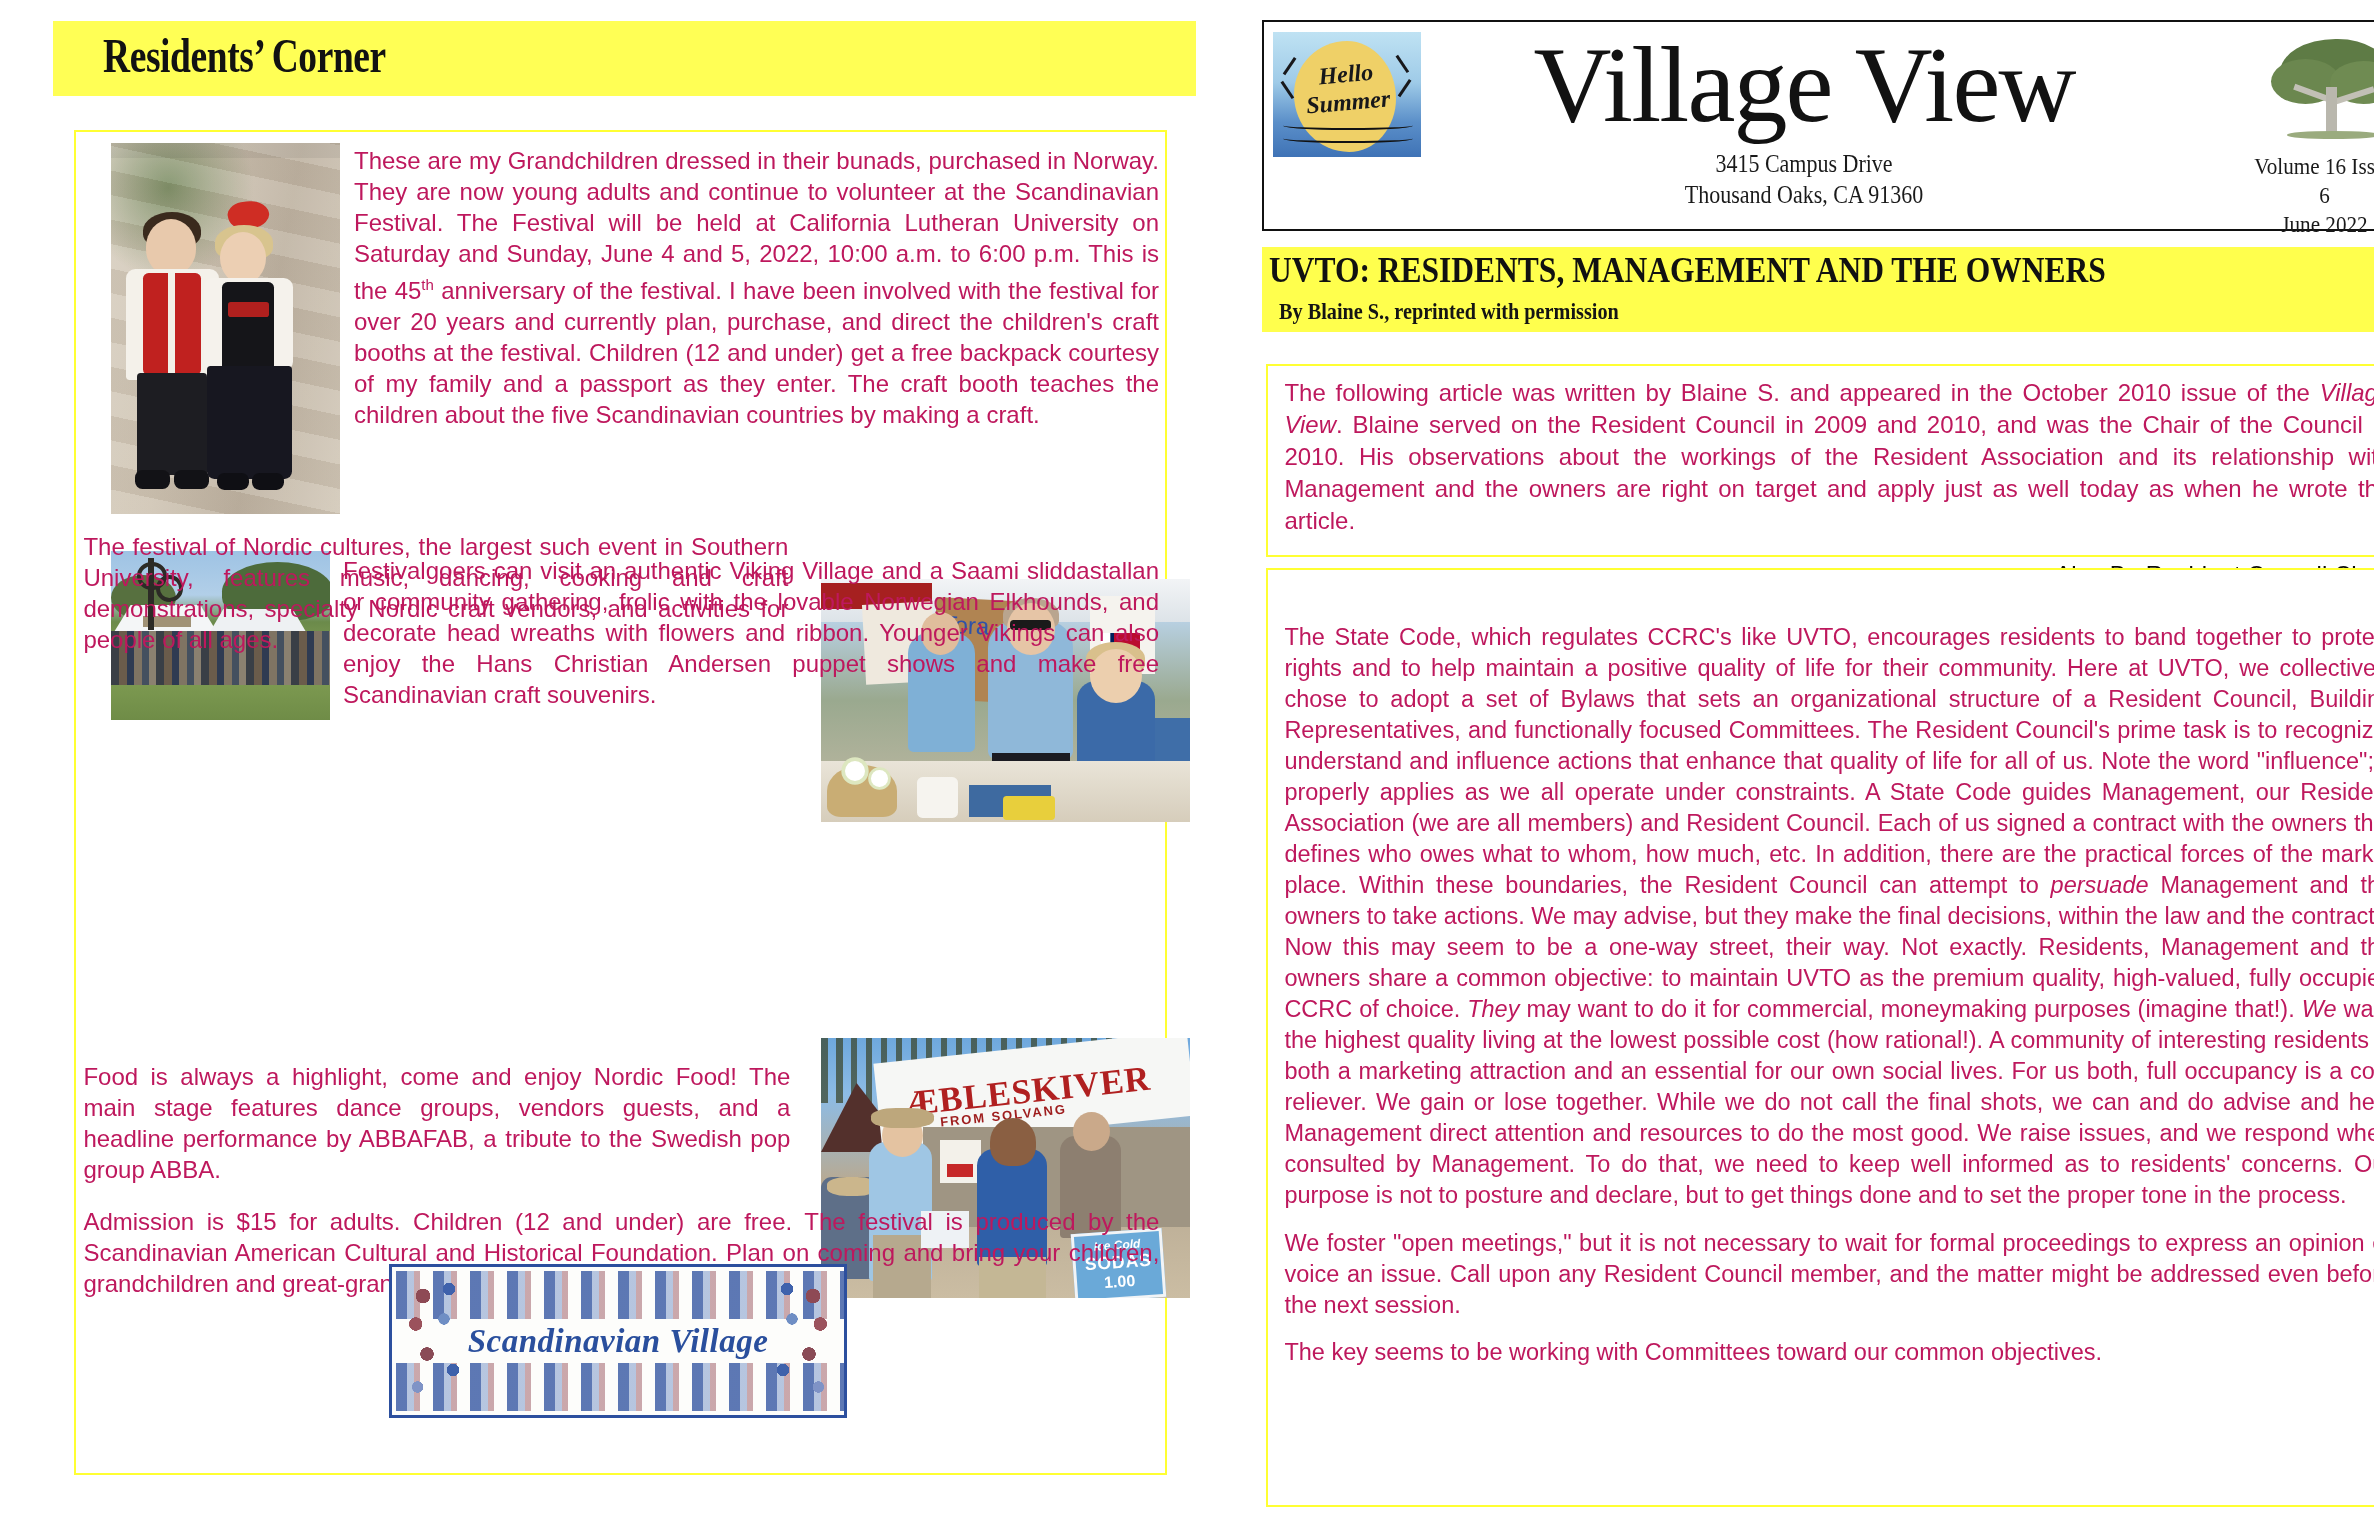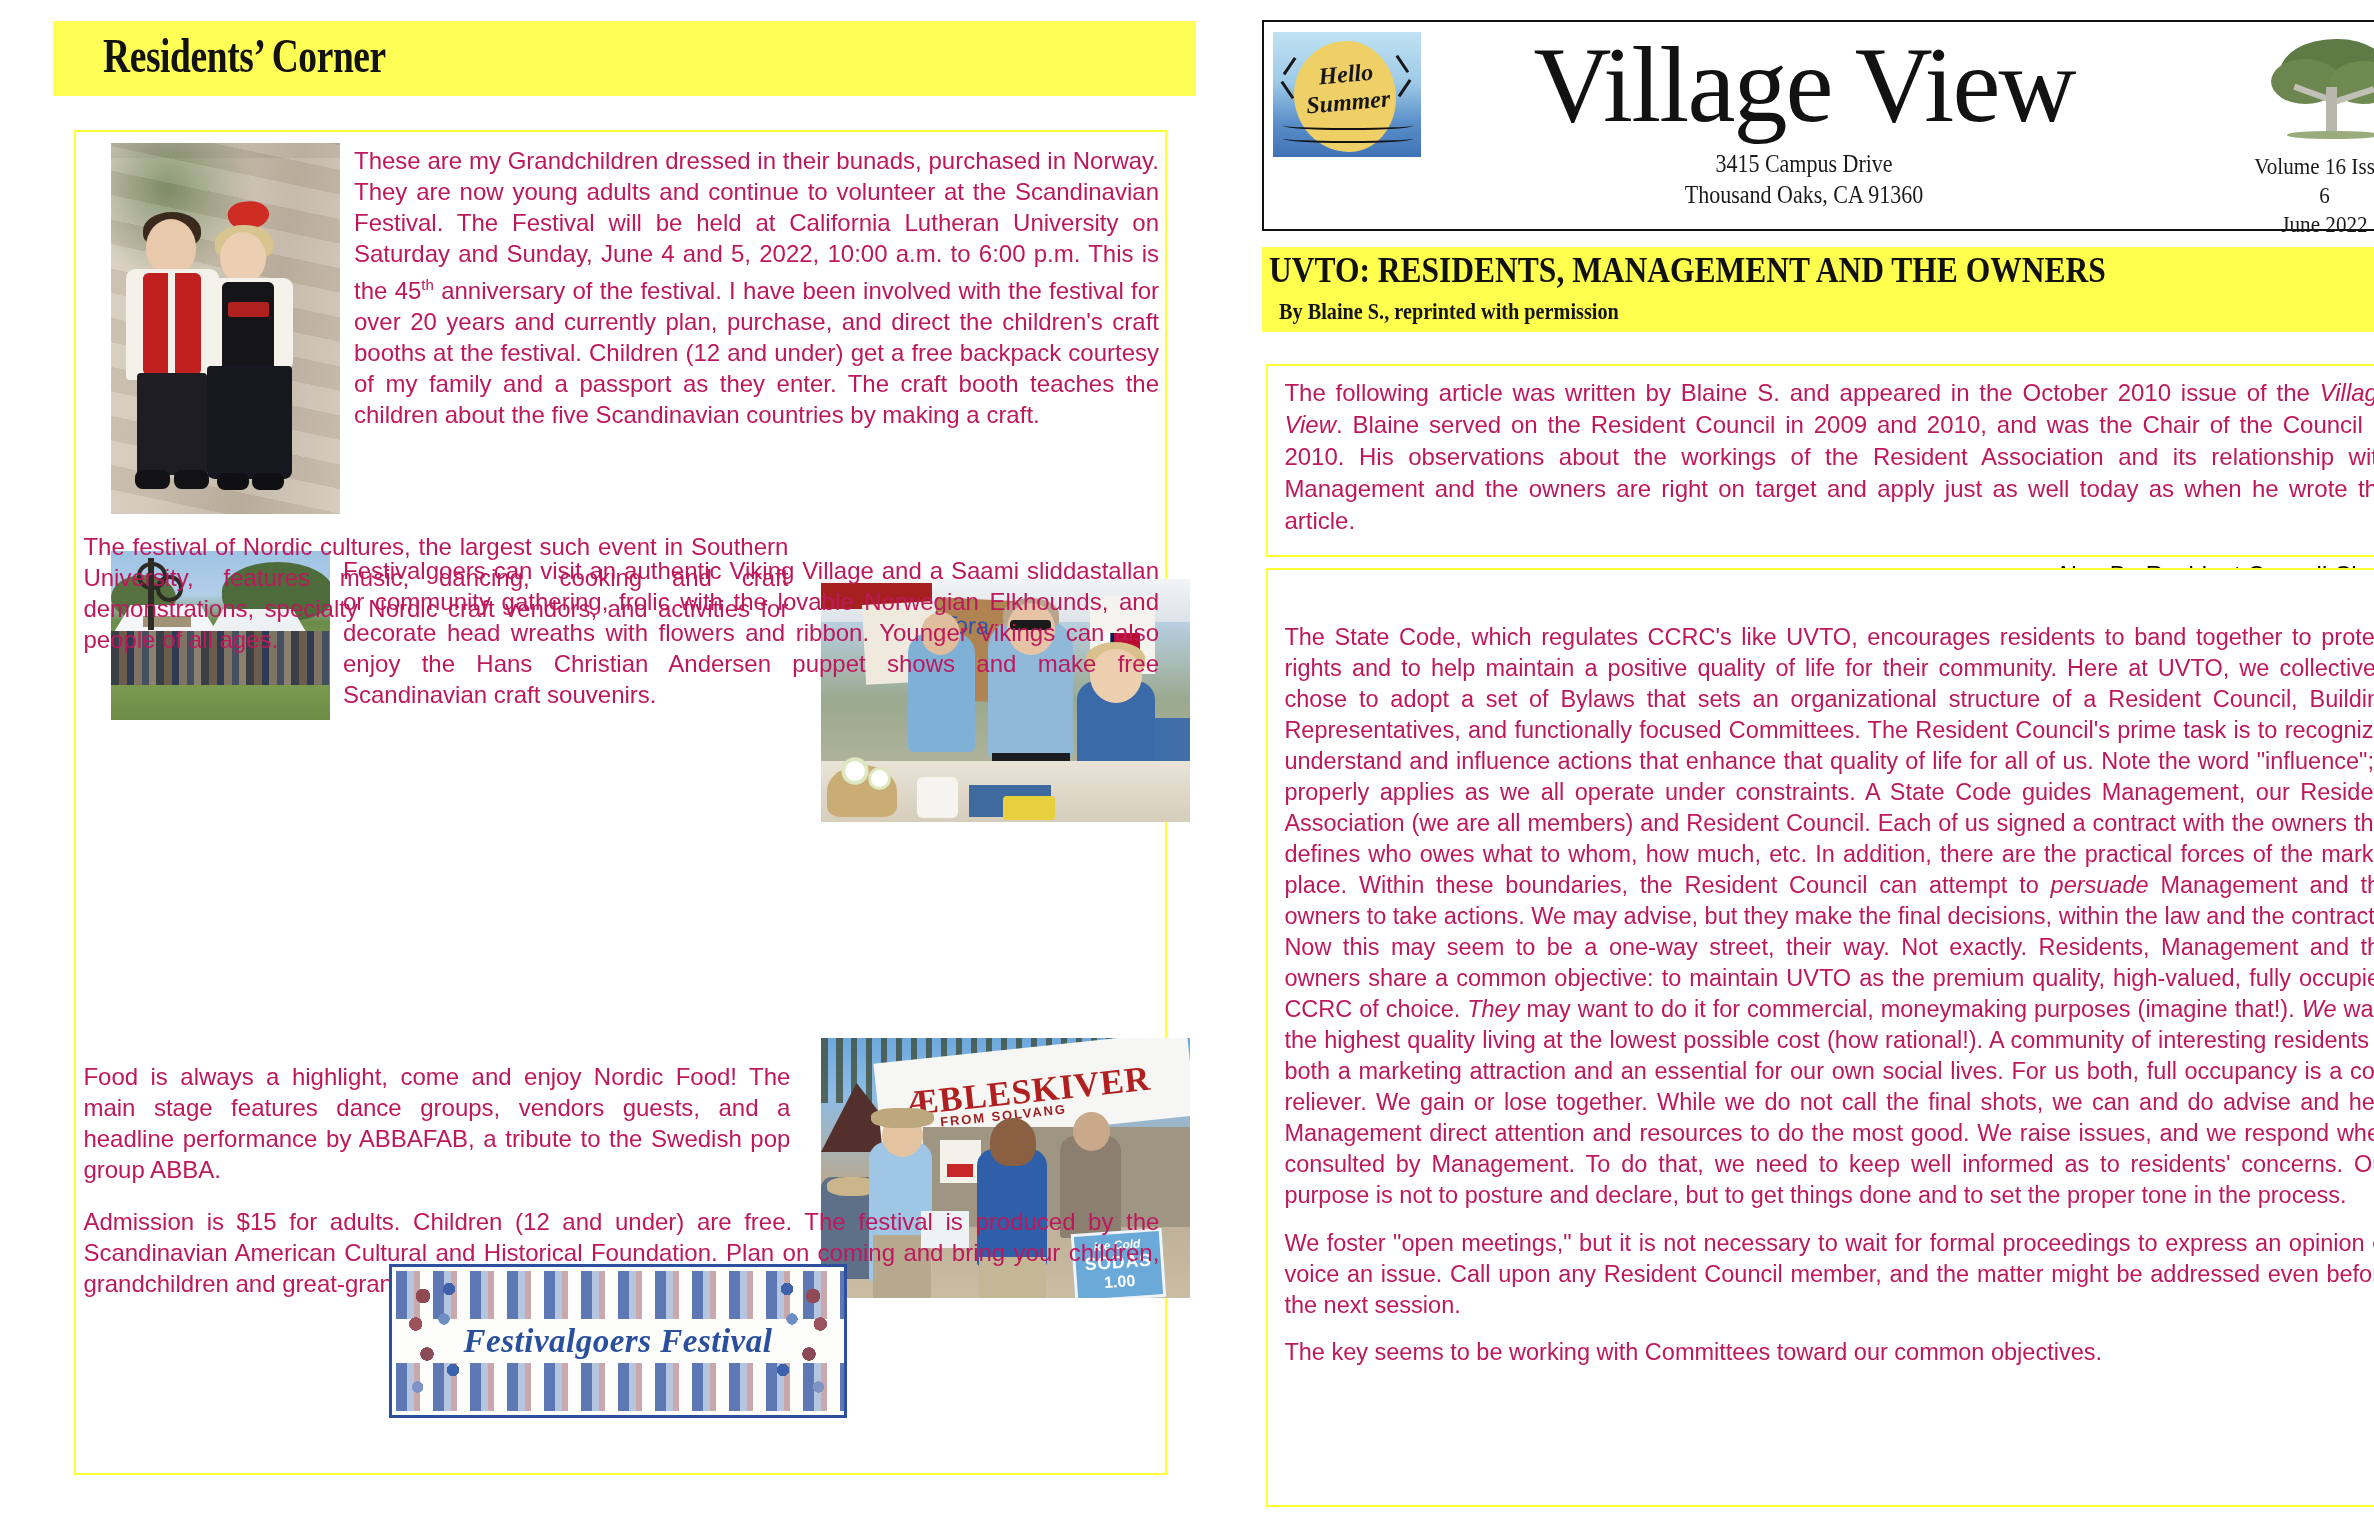--- a/index.html
+++ b/index.html
@@ -499,21 +499,21 @@
 
         <div style="position:absolute; left:7.4px; top:1074px; width:1076px;">
           <p class="atext lp">Admission is $15 for adults.   Children (12 and under) are free.   The festival is produced by the Scandinavian American Cultural and Historical Foundation.  Plan on coming and bring your children, grandchildren and great-grandchildren.</p>
         </div>
 
         <div class="fest-banner">
           <div class="rose-top"></div>
           <div class="rose-bottom"></div>
           <div class="corner-fl"></div>
           <div class="corner-fr"></div>
-          <div class="fest-text">Festivalgoers Festival</div>
+          <div class="fest-text">Scandinavian Village</div>
         </div>
 
       </div>
     </div>
   </div>
 
   <div class="right-col">
 
     <div class="masthead">
 

